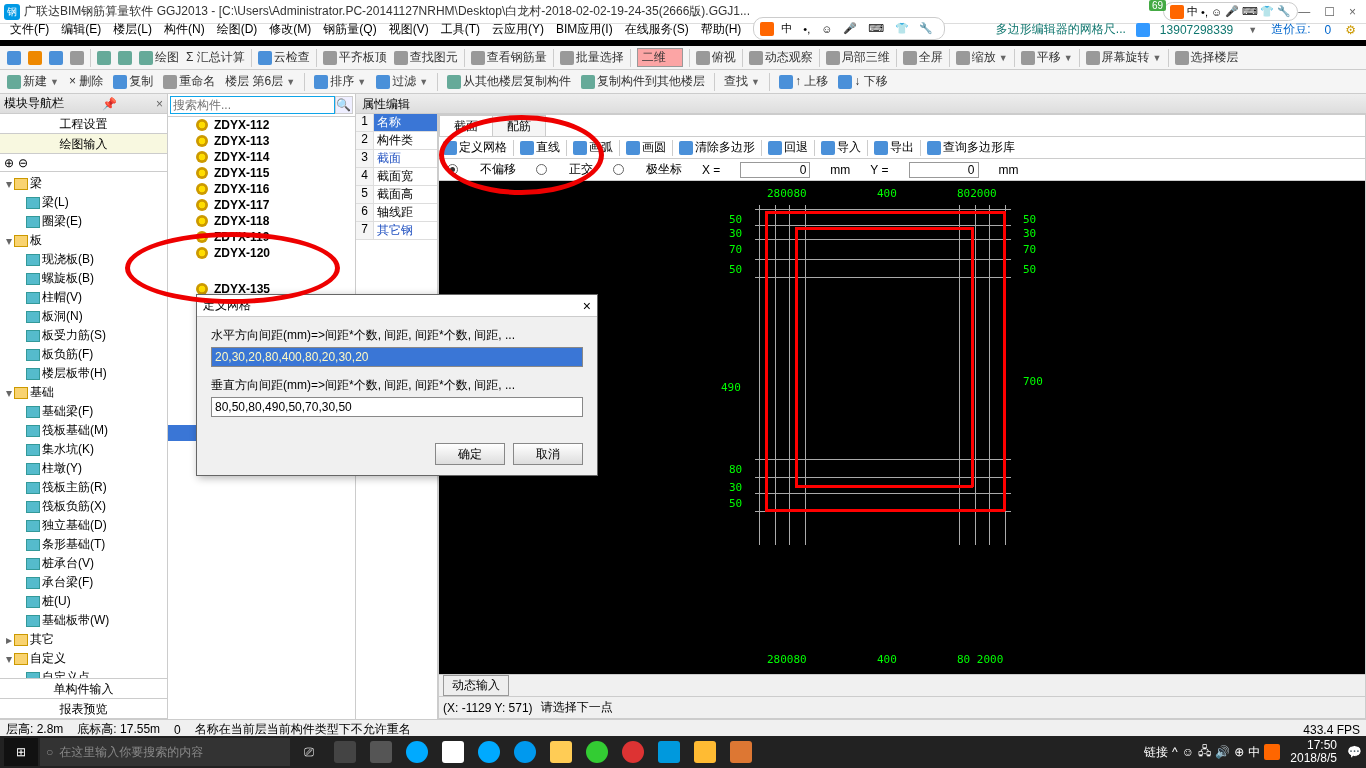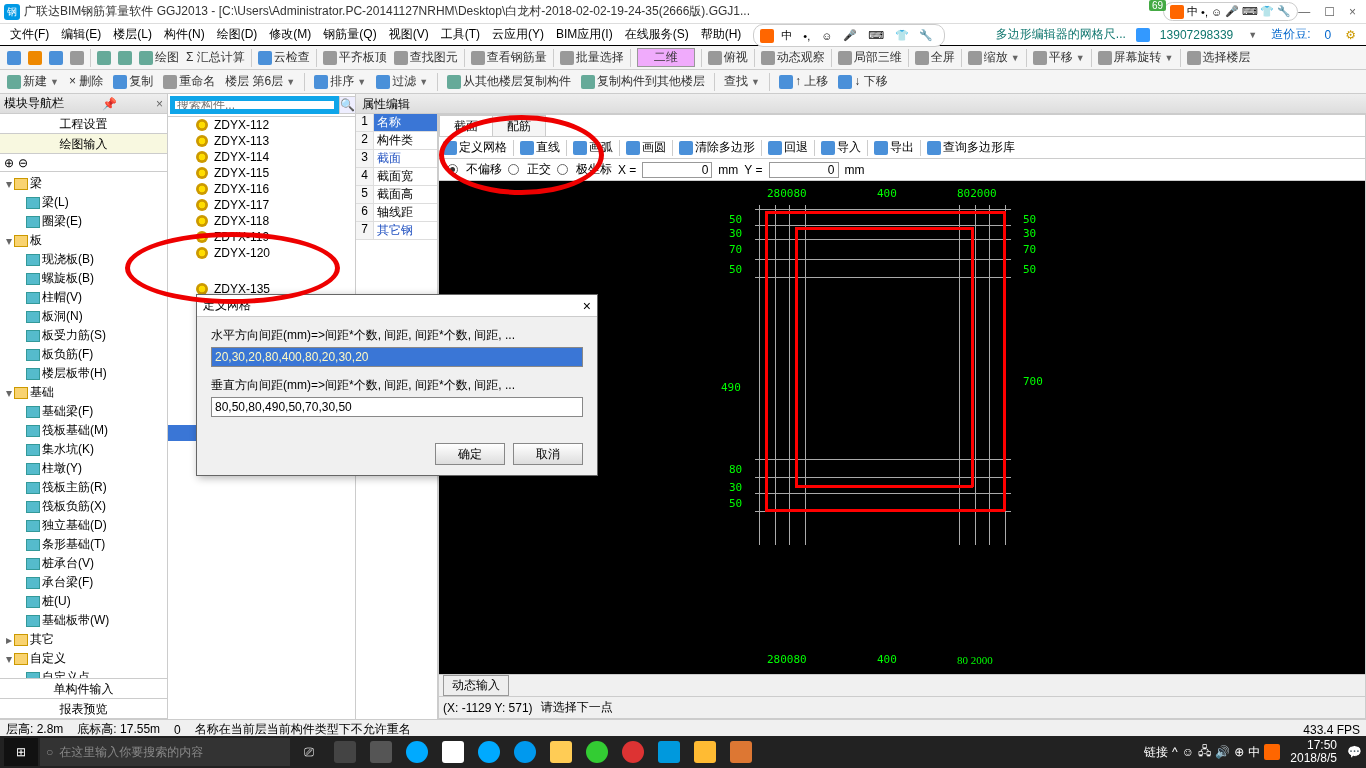--- a/index.html
+++ b/index.html
@@ -5,21 +5,21 @@
 * { margin: 0; padding: 0; box-sizing: border-box; font-family: "Microsoft YaHei", SimSun, sans-serif; font-size: 12px; }
 body { background: #f0f0f0; width: 1366px; height: 768px; overflow: hidden; position: relative; }
 .titlebar { height: 24px; background: #fff; display: flex; align-items: center; padding: 0 4px; border-bottom: 1px solid #ddd; }
 .titlebar .icon-blue { width: 16px; height: 16px; background: #0099e5; border-radius: 3px; margin-right: 4px; display:flex;align-items:center;justify-content:center;color:#fff;font-size:10px;}
 .titlebar-title { flex: 1; color: #333; }
 .ime-pill { background:#fff; border:1px solid #ccc; border-radius:10px; padding:1px 6px; display:flex; gap:3px; align-items:center; margin-left:4px;}
 .ime-pill span{font-size:11px;}
 .ime-orange{width:14px;height:14px;background:#f60;border-radius:2px;}
 .win-controls { display: flex; gap: 14px; margin-left: auto; margin-right: 6px; color:#666;}
 
-.menubar { height: 22px; background: #fff; display: flex; align-items: flex-start; padding: 0 6px; gap: 4px; border-bottom: 1px solid #000000; }
+.menubar { height: 22px; background: #fff; display: flex; align-items: flex-end; padding: 0 6px; gap: 4px; border-bottom: 6px solid #000000; }
 .menubar span { padding: 2px 4px; cursor: default; }
 .menu-right { margin-left: auto; display:flex; align-items:center; gap:6px; color:#0066cc;}
 .blue-link{color:#0f766e;}
 .gold { color: #c90; }
 
 .toolbar { height: 24px; background: #f5f5f5; display: flex; align-items: center; padding: 0 4px; gap: 1px; border-bottom: 1px solid #ccc; }
 .toolbar .tb { padding: 1px 3px; display:flex; align-items:center; gap:2px; color:#333; white-space:nowrap;}
 .toolbar .sep { width:1px; height:18px; background:#ccc; margin:0 2px;}
 .tb-icon { width:14px; height:14px; background:#6a9; border-radius:2px;}
 .tb-icon.blue{background:#4a90d9;}
@@ -41,24 +41,24 @@
 .tree-item { display:flex; align-items:center; padding:1px 2px; white-space:nowrap;}
 .tree-item.l1{padding-left:14px;}
 .tree-exp{width:10px;display:inline-block;text-align:center;color:#666;}
 .tree-icon{width:14px;height:12px;margin-right:2px;display:inline-block;}
 .folder{background:#f9d370;border:1px solid #c90;}
 .leaf-i{background:#5bc;border:1px solid #399;}
 .nav-bottom{border-top:1px solid #ccc;}
 
 .listpanel { width: 188px; background:#fff; border-right:1px solid #ccc; display:flex; flex-direction:column; position:relative;}
 .search-row{display:flex; padding:2px; border-bottom:1px solid #ccc;}
-.search-row input{flex:1; border:5px solid #0ea5e9; padding:1px 2px; height:18px;}
+.search-row input{flex:1; border:1px solid #0ea5e9; padding:1px 2px; height:18px;}
 .search-btn{width:18px;height:18px;border:1px solid #ccc;background:#eef;display:flex;align-items:center;justify-content:center;}
 .comp-list{flex:1;overflow:hidden;}
-.comp-item{display:flex;align-items:center;padding:1px 4px 1px 28px;}
+.comp-item{display:flex;align-items:center;padding:1px 4px 1px 28px;font-weight:bold;}
 .comp-item .star{width:12px;height:12px;background:radial-gradient(circle,#fd0 40%,#c90 42%);border-radius:50%;margin-right:6px;}
 .comp-item.sel{background:#3a76d6;color:#fff;}
 
 .rightarea{flex:1;display:flex;flex-direction:column;background:#f0f0f0;}
 .prop-hdr{height:20px;background:linear-gradient(#eee,#ddd);border-bottom:1px solid #ccc;padding:0 6px;line-height:20px;}
 .prop-body{display:flex;flex:1;}
 .prop-grid{width:82px;background:#fff;border-right:1px solid #ccc;}
 .prop-row{display:flex;border-bottom:1px solid #ddd;height:18px;}
 .prop-num{width:18px;text-align:center;border-right:1px solid #ddd;background:#f5f5f5;}
 .prop-lbl{flex:1;padding:0 3px;overflow:hidden;white-space:nowrap;}
@@ -66,21 +66,21 @@
 .prop-row .blue{color:#2050c0;}
 
 .editor{flex:1;background:#fff;display:flex;flex-direction:column;border:1px solid #ccc;}
 .ed-title{height:20px;background:linear-gradient(#e0ecf8,#c8dcf0);padding:0 6px;line-height:20px;border-bottom:1px solid #aac;}
 .ed-tabs{height:22px;display:flex;border-bottom:1px solid #ccc;}
 .ed-tab{padding:2px 14px;border:1px solid #ccc;border-bottom:none;margin-right:-1px;background:#f5f5f5;}
 .ed-tab.active{background:#fff;}
 .ed-toolbar{height:22px;display:flex;align-items:center;gap:6px;padding:0 4px;border-bottom:1px solid #ccc;}
 .ed-toolbar .etb{display:flex;align-items:center;gap:2px;}
 .ed-toolbar .vsep{width:1px;height:16px;background:#ccc;}
-.ed-coord{height:22px;display:flex;align-items:center;gap:6px;padding:0 8px;border-bottom:1px solid #ccc;}
+.ed-coord{height:22px;display:flex;align-items:center;gap:20px;padding:0 8px;border-bottom:1px solid #ccc;}
 .ed-coord input[type=text]{width:70px;border:1px solid #999;text-align:right;padding:0 3px;height:16px;}
 .radio{width:11px;height:11px;border:1px solid #666;border-radius:50%;display:inline-flex;align-items:center;justify-content:center;margin-right:2px;}
 .radio.on::after{content:"";width:5px;height:5px;background:#333;border-radius:50%;}
 
 .canvas{flex:1;background:#000;position:relative;}
 .dim-text{position:absolute;color:#0f0;font-size:11px;font-family:monospace;}
 .grid-line{position:absolute;background:#aaa;}
 .red-line{position:absolute;background:#f00;}
 .canvas-footer{height:22px;background:#f0f0f0;border-top:1px solid #ccc;display:flex;align-items:center;padding:0 4px;gap:8px;}
 .dyn-btn{border:1px solid #999;padding:1px 8px;background:#eee;}
@@ -215,21 +215,21 @@
       <span class="tb-icon gray"></span>
       <span>查看钢筋量</span>
     </div>
     <div class="sep"></div>
     <div class="tb">
       <span class="tb-icon gray"></span>
       <span>批量选择</span>
     </div>
     <div class="sep"></div>
     <div class="tb">
-      <span style="border: 1px solid rgb(153, 153, 153); padding: 0px 16px 0px 16px; background: #f0abfc; font-family: Liberation Mono, monospace;">二维</span>
+      <span style="border: 1px solid rgb(153, 153, 153); padding: 0px 16px 0px 4px; background: #fca5a5; font-family: Liberation Mono, monospace;">二维</span>
     </div>
     <div class="sep"></div>
     <div class="tb">
       <span class="tb-icon gray"></span>
       <span>俯视</span>
     </div>
     <div class="sep"></div>
     <div class="tb">
       <span class="tb-icon gray"></span>
       <span>动态观察</span>
@@ -701,21 +701,21 @@
           <span>mm</span>
         </div>
         <div class="canvas" id="canvas">
 
           <span class="dim-text" style="left:328px;top:6px;">280080</span>
           <span class="dim-text" style="left:438px;top:6px;">400</span>
           <span class="dim-text" style="left:518px;top:6px;">802000</span>
 
           <span class="dim-text" style="left:328px;bottom:8px;">280080</span>
           <span class="dim-text" style="left:438px;bottom:8px;">400</span>
-          <span class="dim-text" style="left:518px;bottom:8px;font-family:Liberation Serif, serif;">80 2000</span>
+          <span class="dim-text" style="left:518px;bottom:8px;">80 2000</span>
 
           <span class="dim-text" style="left:290px;top:32px;">50</span>
             <span class="dim-text" style="left:584px;top:32px;">50</span>
           <span class="dim-text" style="left:290px;top:46px;">30</span>
             <span class="dim-text" style="left:584px;top:46px;">30</span>
           <span class="dim-text" style="left:290px;top:62px;">70</span>
             <span class="dim-text" style="left:584px;top:62px;">70</span>
           <span class="dim-text" style="left:290px;top:82px;">50</span>
             <span class="dim-text" style="left:584px;top:82px;">50</span>
 

